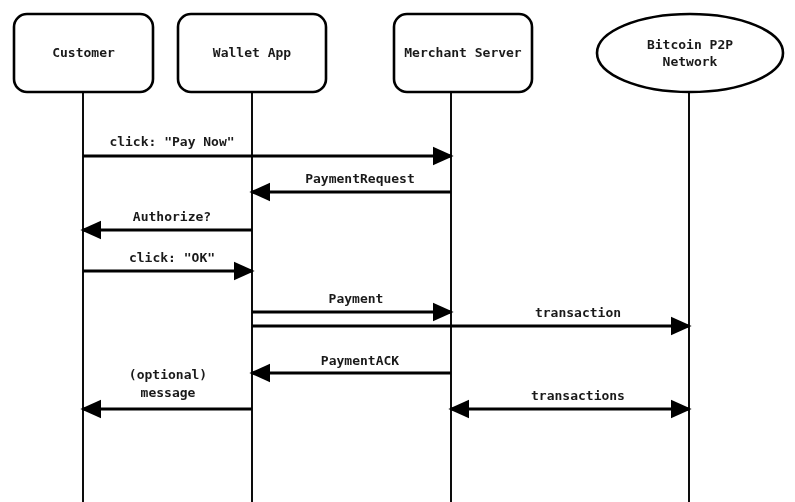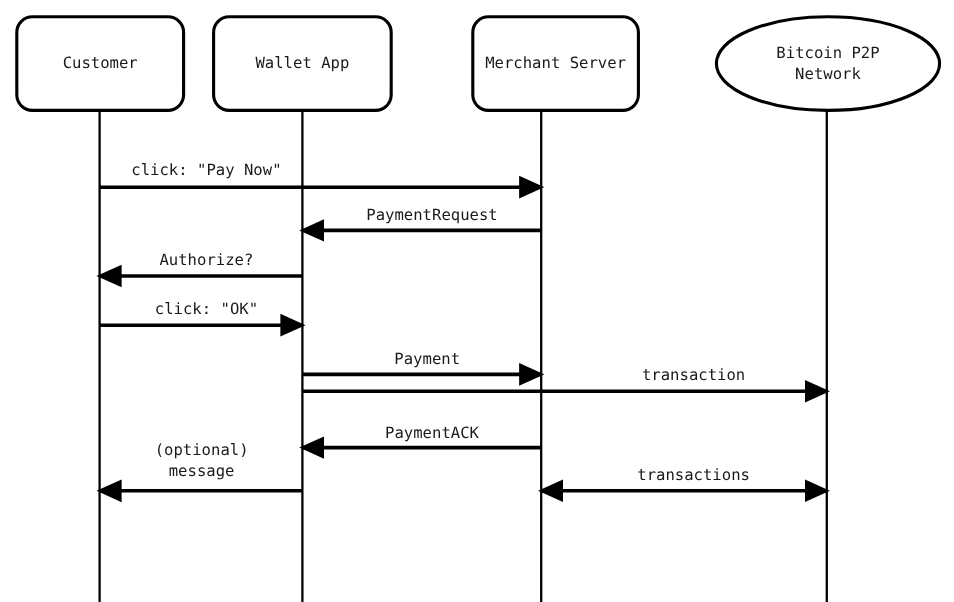--- a/index.html
+++ b/index.html
@@ -9,20 +9,21 @@
   }
   body {
     font-family: "DejaVu Sans Mono", "Liberation Mono", monospace;
   }
   #canvas-wrap {
     position: relative;
     width: 795px;
     height: 502px;
     background: #ffffff;
     overflow: hidden;
+    font-weight: bold;
   }
   svg#diagram {
     display: block;
     width: 795px;
     height: 502px;
   }
   .participant-shape {
     fill: #ffffff;
     stroke: #000000;
     stroke-width: 2.6;

